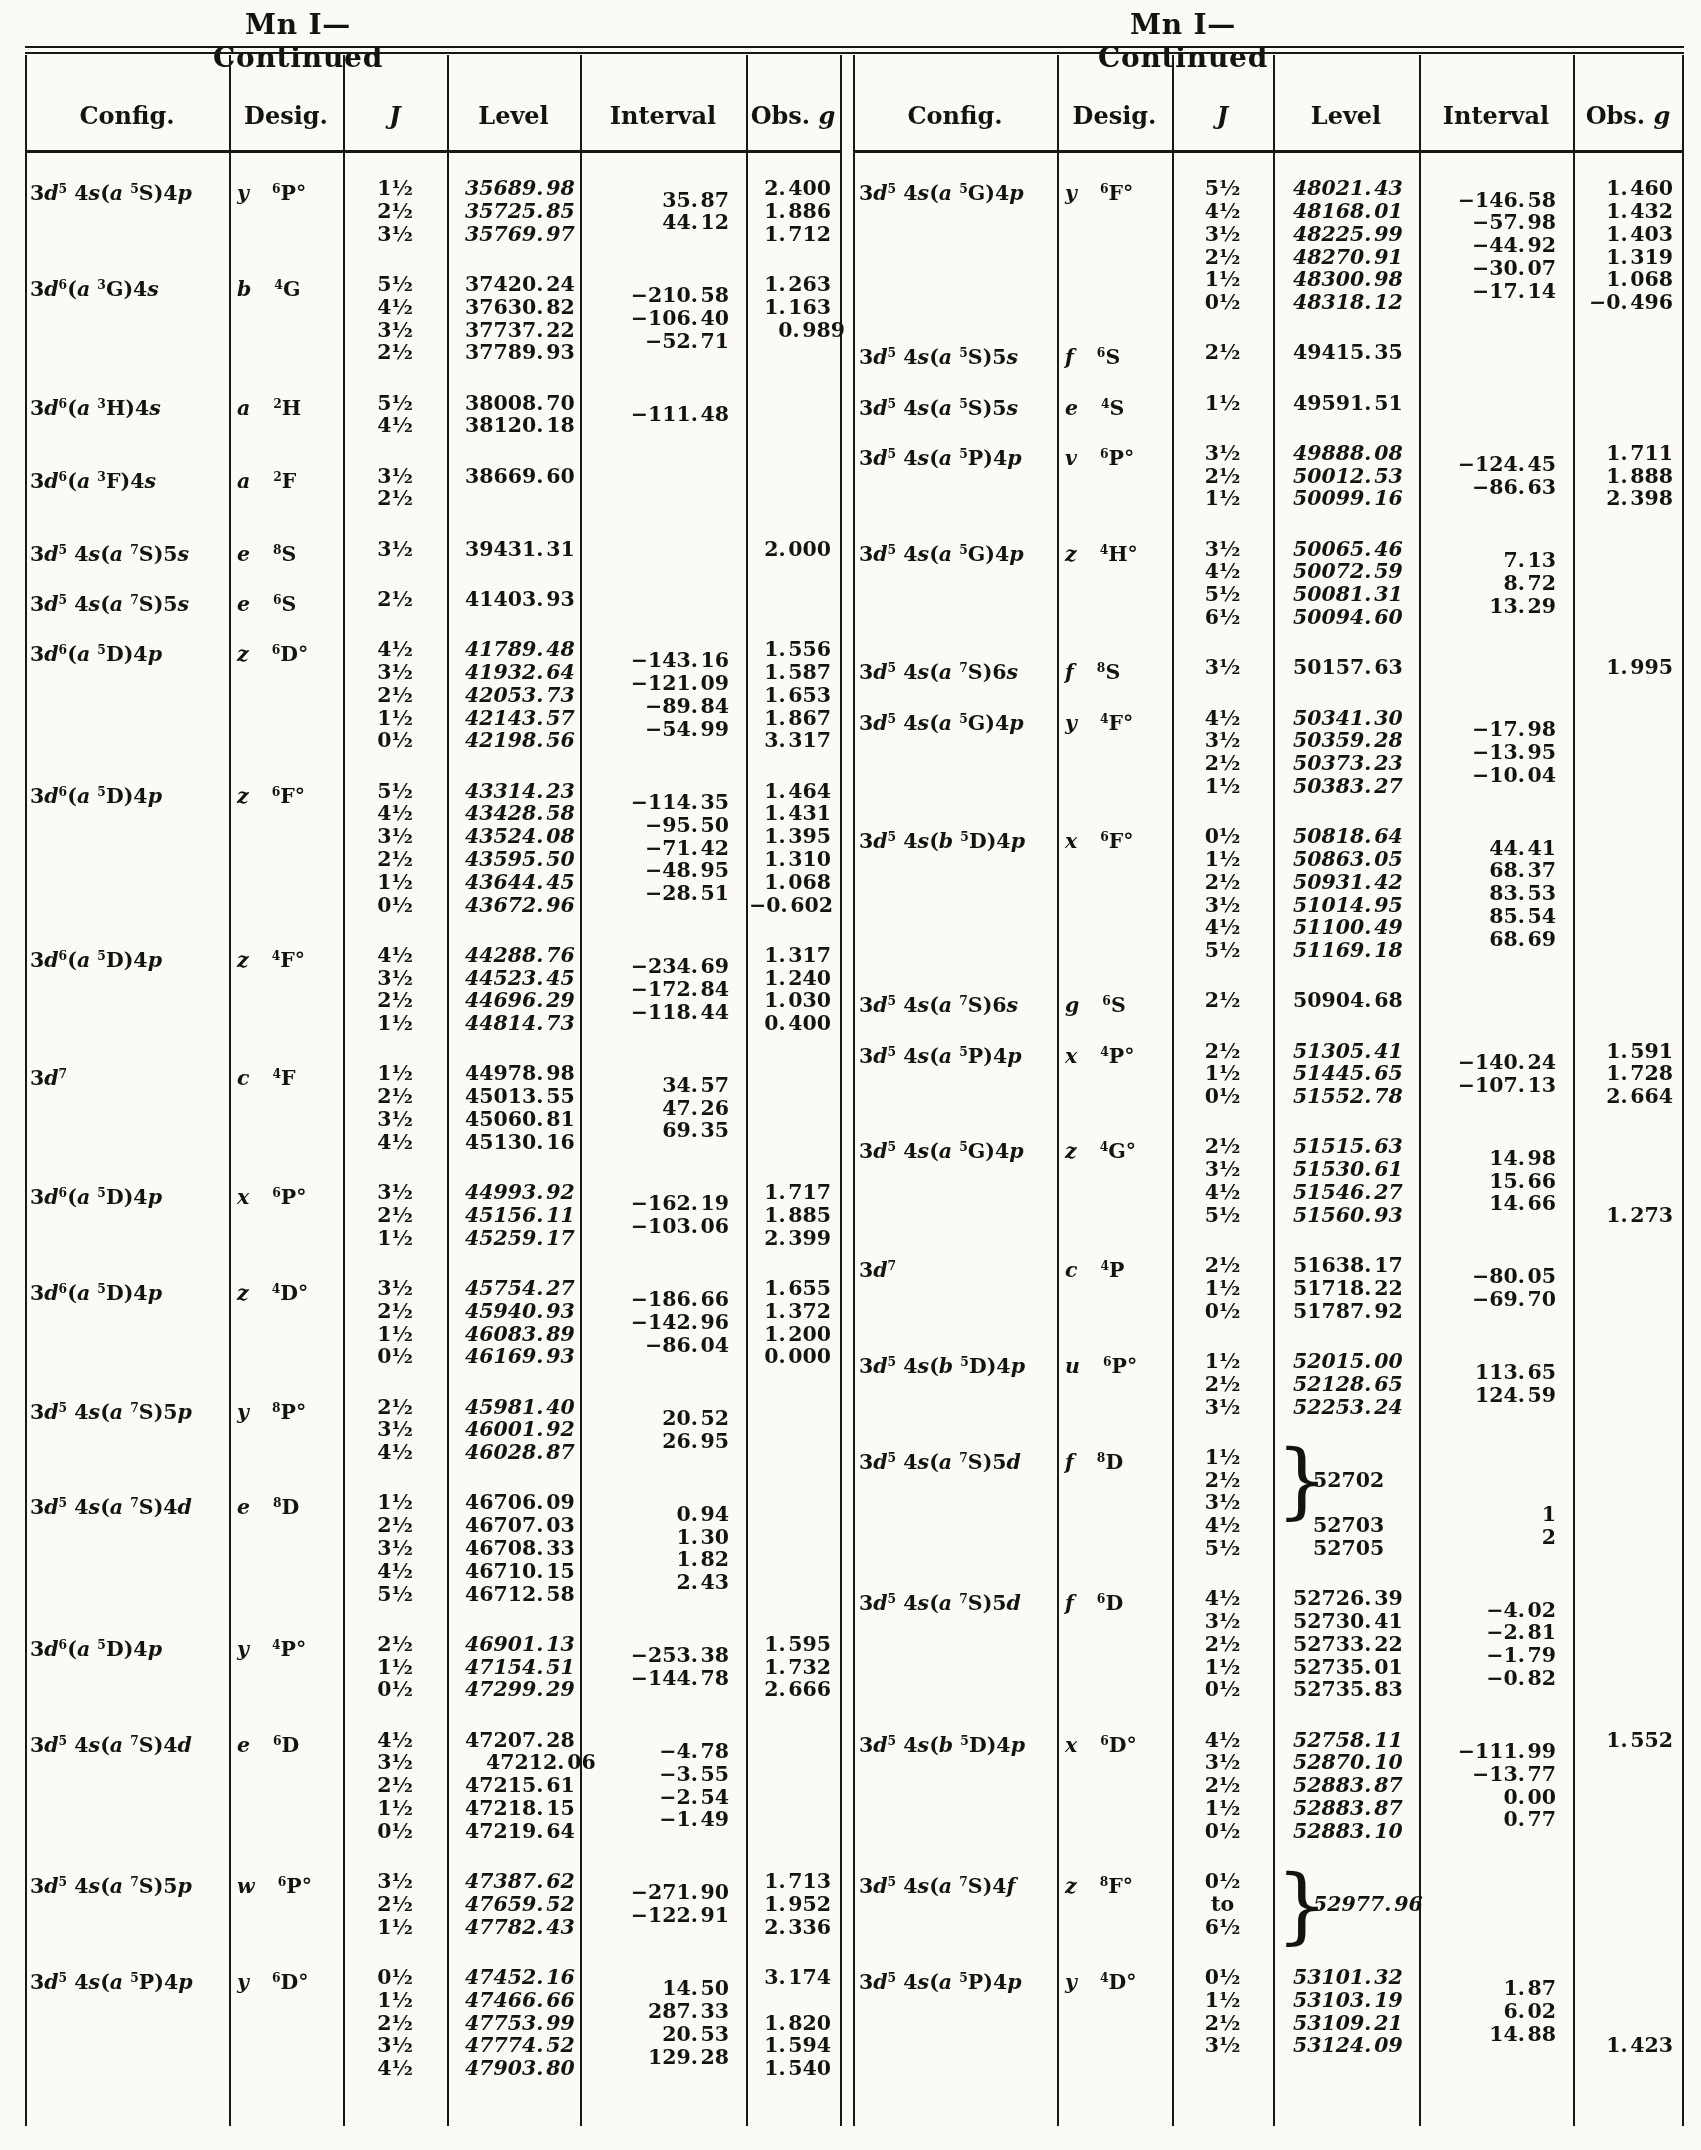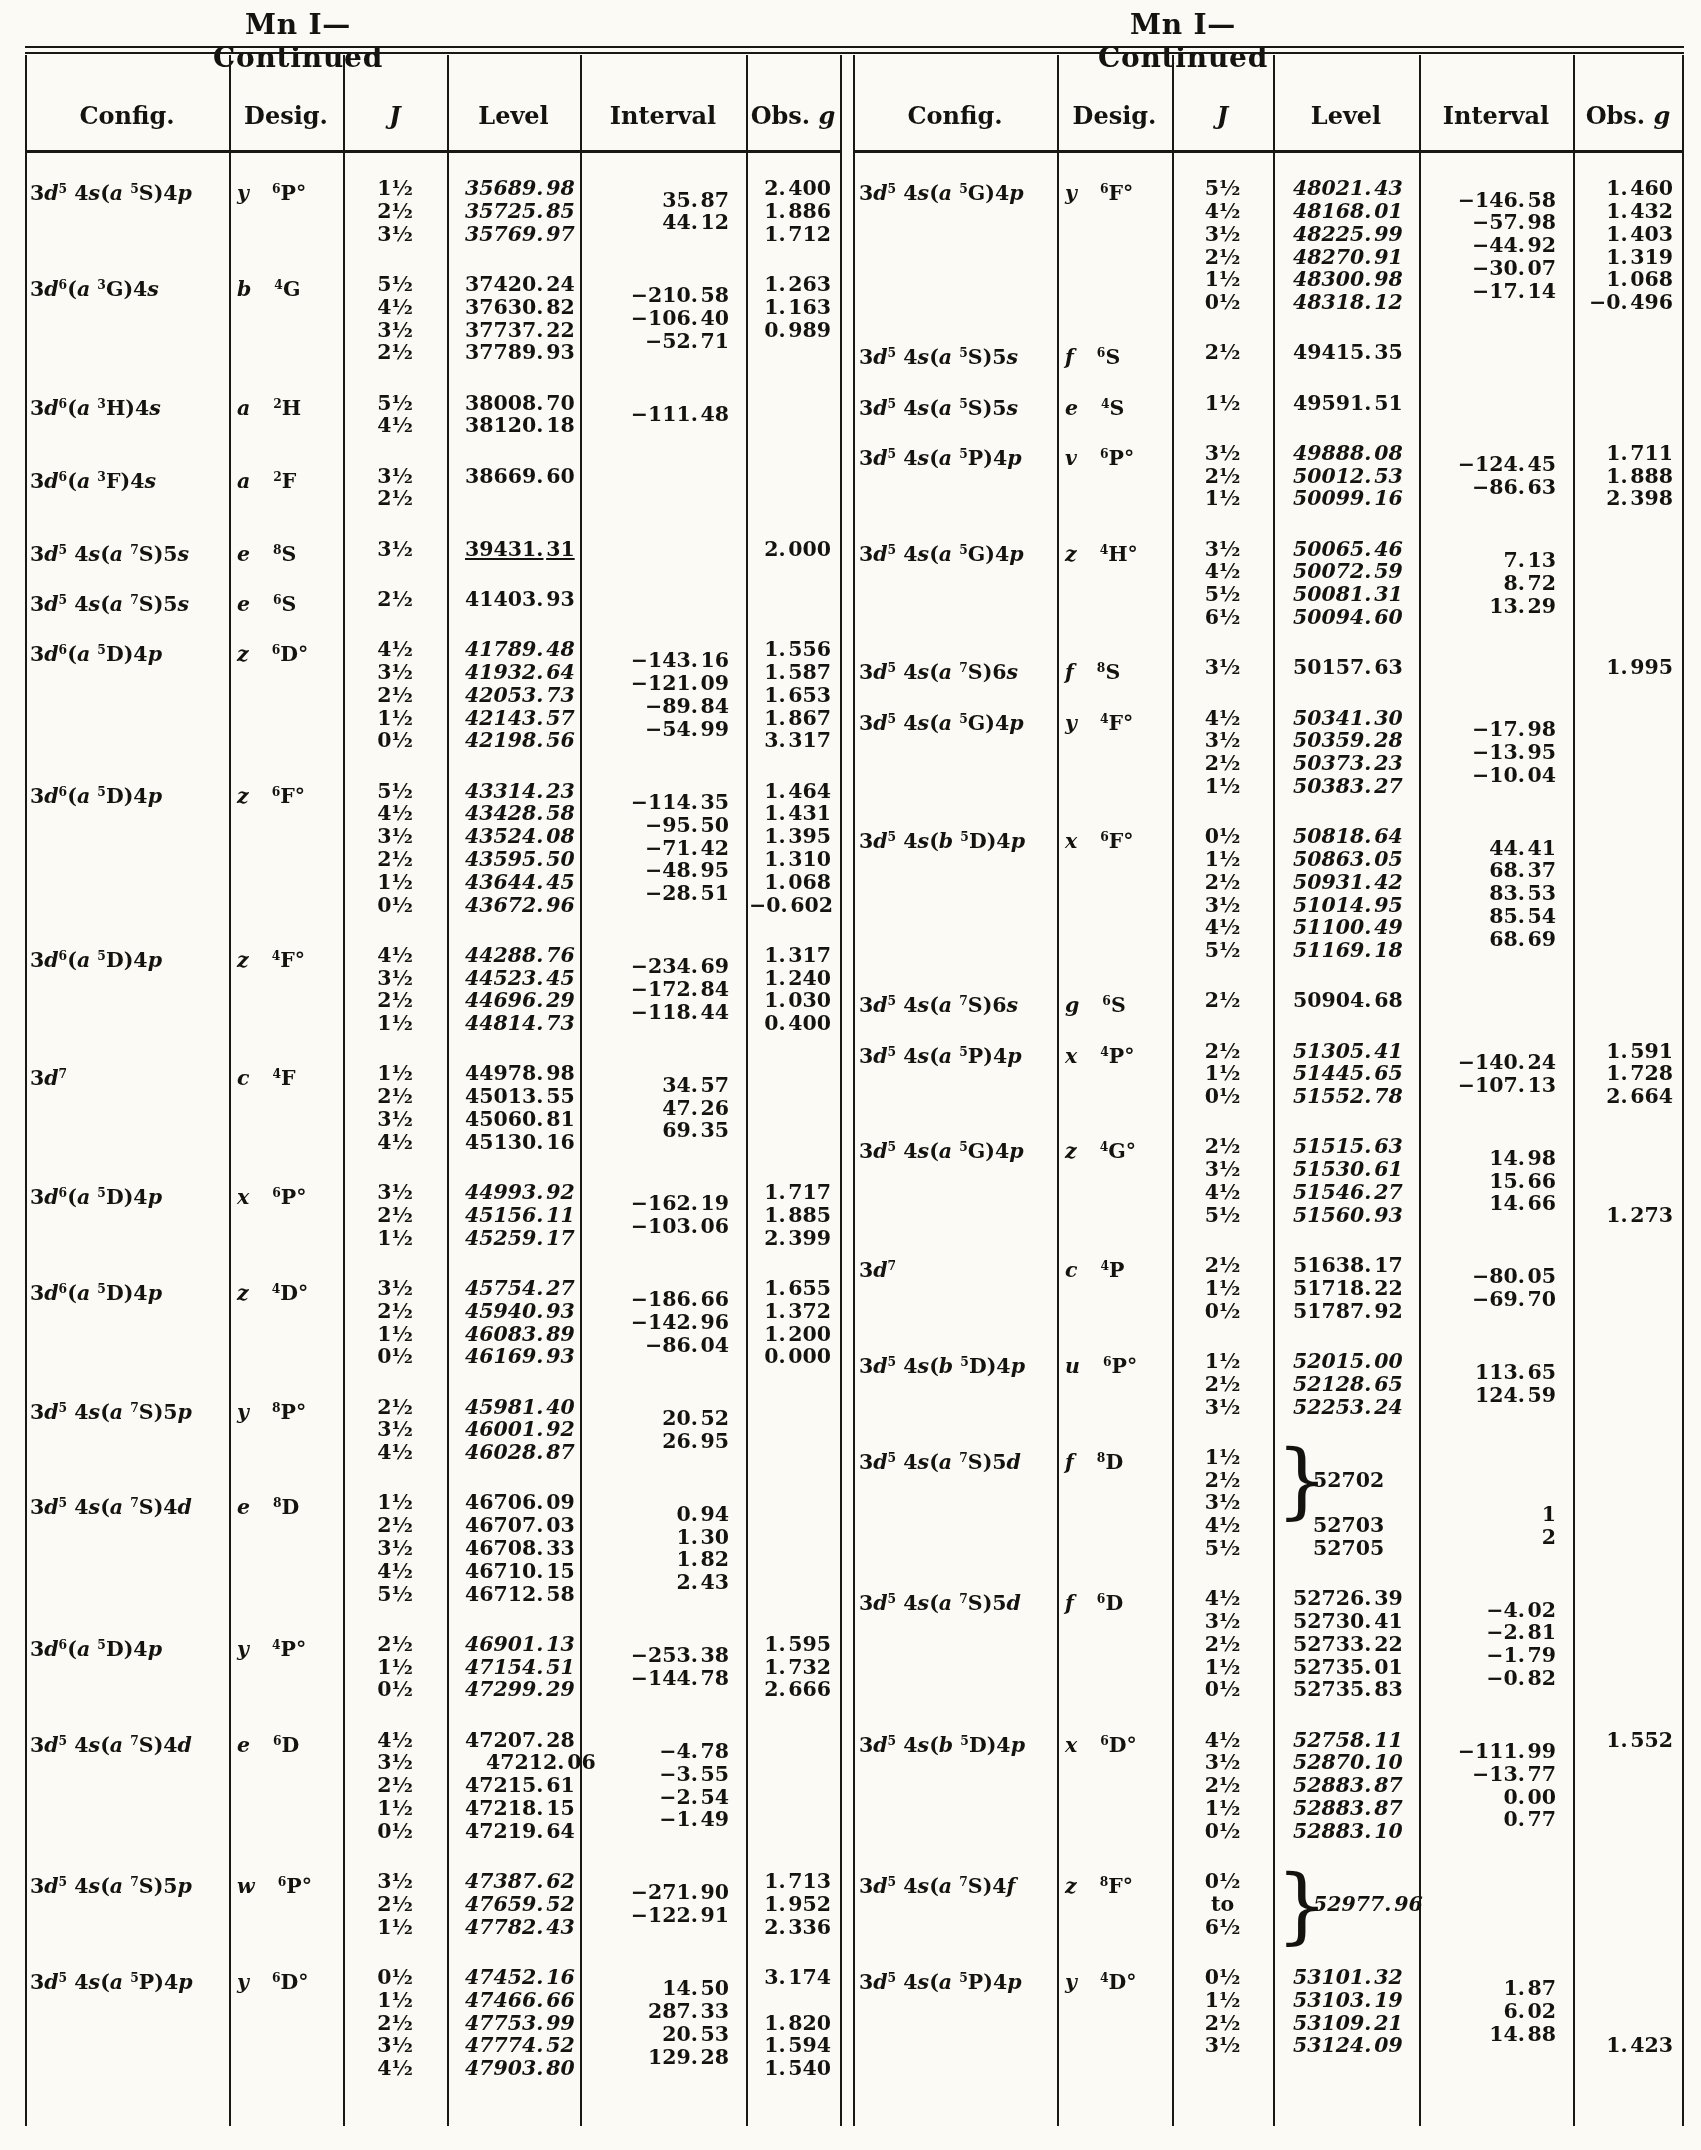--- a/index.html
+++ b/index.html
@@ -76,42 +76,42 @@
       <div class="cell" style="left: 30px; top: 273px;">3<span class="it2">d</span><span class="sup">6</span>(<span class="it2">a</span> <span class="sup">3</span>G)4<span class="it2">s</span></div>
       <div class="cell" style="left: 237px; top: 273px;"><span class="it2">b</span><span style="display: inline-block; width: 23px;"></span><span class="sup">4</span>G</div>
       <div class="cell center" style="left: 345px; top: 273px; width: 100px;">5½</div>
       <div class="cell" style="left: 465px; top: 273px;"><span>37420.<span class="dec">24</span></span></div>
       <div class="cell right" style="left: 749px; top: 273px; width: 82px;"><span>1.<span class="dec">263</span></span></div>
       <div class="cell center" style="left: 345px; top: 296px; width: 100px;">4½</div>
       <div class="cell" style="left: 465px; top: 296px;"><span>37630.<span class="dec">82</span></span></div>
       <div class="cell right" style="left: 749px; top: 296px; width: 82px;"><span>1.<span class="dec">163</span></span></div>
       <div class="cell center" style="left: 345px; top: 319px; width: 100px;">3½</div>
       <div class="cell" style="left: 465px; top: 319px;"><span>37737.<span class="dec">22</span></span></div>
-      <div class="cell right" style="left: 749px; top: 319px; width: 82px;"><span>0.<span class="dec">989</span></span></div>
+      <div class="cell right" style="left: 749px; top: 319px; width: 82px; padding-left: 14px;"><span>0.<span class="dec">989</span></span></div>
       <div class="cell center" style="left: 345px; top: 341px; width: 100px;">2½</div>
       <div class="cell" style="left: 465px; top: 341px;"><span>37789.<span class="dec">93</span></span></div>
       <div class="cell right" style="left: 585px; top: 284px; width: 144px;"><span>−210.<span class="dec">58</span></span></div>
       <div class="cell right" style="left: 585px; top: 307px; width: 144px;"><span>−106.<span class="dec">40</span></span></div>
       <div class="cell right" style="left: 585px; top: 330px; width: 144px;"><span>−52.<span class="dec">71</span></span></div>
       <div class="cell" style="left: 30px; top: 392px;">3<span class="it2">d</span><span class="sup">6</span>(<span class="it2">a</span> <span class="sup">3</span>H)4<span class="it2">s</span></div>
       <div class="cell" style="left: 237px; top: 392px;"><span class="it2">a</span><span style="display: inline-block; width: 23px;"></span><span class="sup">2</span>H</div>
       <div class="cell center" style="left: 345px; top: 392px; width: 100px;">5½</div>
       <div class="cell" style="left: 465px; top: 392px;"><span>38008.<span class="dec">70</span></span></div>
       <div class="cell center" style="left: 345px; top: 414px; width: 100px;">4½</div>
       <div class="cell" style="left: 465px; top: 414px;"><span>38120.<span class="dec">18</span></span></div>
       <div class="cell right" style="left: 585px; top: 403px; width: 144px;"><span>−111.<span class="dec">48</span></span></div>
       <div class="cell" style="left: 30px; top: 465px;">3<span class="it2">d</span><span class="sup">6</span>(<span class="it2">a</span> <span class="sup">3</span>F)4<span class="it2">s</span></div>
       <div class="cell" style="left: 237px; top: 465px;"><span class="it2">a</span><span style="display: inline-block; width: 23px;"></span><span class="sup">2</span>F</div>
       <div class="cell center" style="left: 345px; top: 465px; width: 100px;">3½</div>
       <div class="cell" style="left: 465px; top: 465px;"><span>38669.<span class="dec">60</span></span></div>
       <div class="cell center" style="left: 345px; top: 487px; width: 100px;">2½</div>
       <div class="cell" style="left: 30px; top: 538px;">3<span class="it2">d</span><span class="sup">5</span> 4<span class="it2">s</span>(<span class="it2">a</span> <span class="sup">7</span>S)5<span class="it2">s</span></div>
       <div class="cell" style="left: 237px; top: 538px;"><span class="it2">e</span><span style="display: inline-block; width: 23px;"></span><span class="sup">8</span>S</div>
       <div class="cell center" style="left: 345px; top: 538px; width: 100px;">3½</div>
-      <div class="cell" style="left: 465px; top: 538px; text-decoration: underline;"><span>39431.<span class="dec">31</span></span></div>
+      <div class="cell" style="left: 465px; top: 538px;"><span>39431.<span class="dec">31</span></span></div>
       <div class="cell right" style="left: 749px; top: 538px; width: 82px;"><span>2.<span class="dec">000</span></span></div>
       <div class="cell" style="left: 30px; top: 588px;">3<span class="it2">d</span><span class="sup">5</span> 4<span class="it2">s</span>(<span class="it2">a</span> <span class="sup">7</span>S)5<span class="it2">s</span></div>
       <div class="cell" style="left: 237px; top: 588px;"><span class="it2">e</span><span style="display: inline-block; width: 23px;"></span><span class="sup">6</span>S</div>
       <div class="cell center" style="left: 345px; top: 588px; width: 100px;">2½</div>
       <div class="cell" style="left: 465px; top: 588px;"><span>41403.<span class="dec">93</span></span></div>
       <div class="cell" style="left: 30px; top: 638px;">3<span class="it2">d</span><span class="sup">6</span>(<span class="it2">a</span> <span class="sup">5</span>D)4<span class="it2">p</span></div>
       <div class="cell" style="left: 237px; top: 638px;"><span class="it2">z</span><span style="display: inline-block; width: 23px;"></span><span class="sup">6</span>D°</div>
       <div class="cell center" style="left: 345px; top: 638px; width: 100px;">4½</div>
       <div class="cell" style="left: 465px; top: 638px;"><span class="lvl-it">41789.<span class="dec">48</span></span></div>
       <div class="cell right" style="left: 749px; top: 638px; width: 82px;"><span>1.<span class="dec">556</span></span></div>

